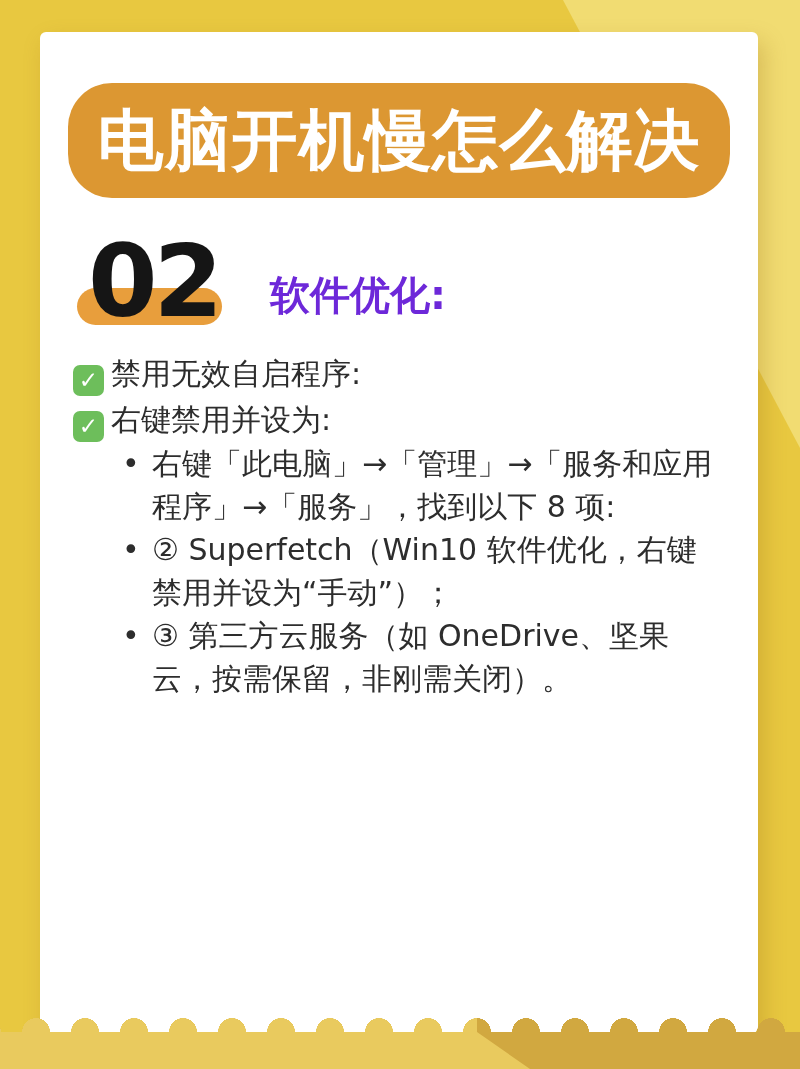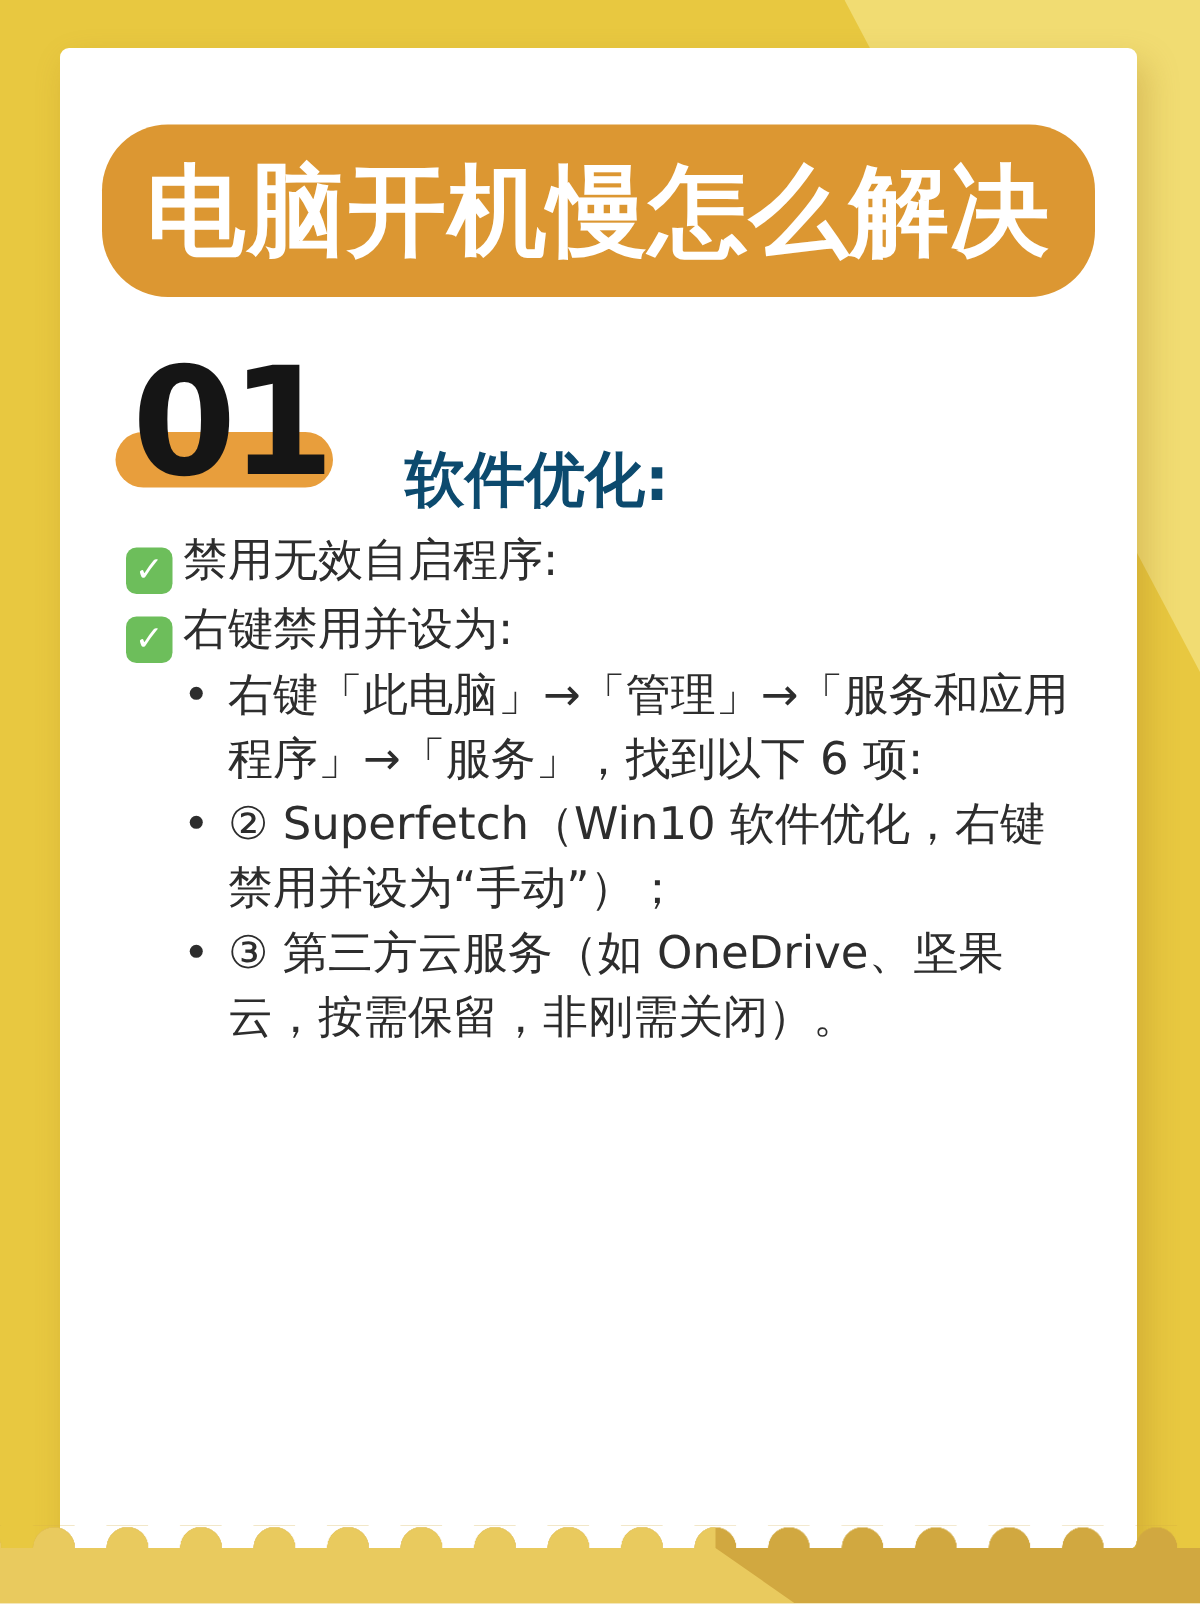--- a/index.html
+++ b/index.html
@@ -83,37 +83,36 @@
     font-weight: 900;
     letter-spacing: -4px;
     color: var(--num);
   }
   .section-title {
     position: absolute;
     left: 182px;
     top: 30px;
     font-size: 40px;
     font-weight: 900;
-    color: #0c4a6e;
+    color: #6d28d9;
     white-space: nowrap;
-    margin-top: 24px;
   }
   .checklist {
     position: absolute;
     left: 0;
     top: 318px;
     width: 718px;
     z-index: 2;
     color: var(--text);
     font-size: 30px;
     line-height: 43px;
     font-weight: 500;
   }
   .check-row {
-    padding-left: 44px;
+    padding-left: 33px;
     margin-top: 2px;
   }
   .check-icon {
     display: inline-block;
     width: 31px;
     height: 31px;
     border-radius: 7px;
     background: var(--green);
     color: #FFFFFF;
     font-size: 23px;
@@ -167,35 +166,35 @@
   <div class="bg-light-triangle"></div>
 
   <div class="card">
 
     <div class="title-badge">
       <span>电脑开机慢怎么解决</span>
     </div>
 
     <div class="section-head">
       <div class="num-pill"></div>
-      <div class="num">01</div>
+      <div class="num">02</div>
       <div class="section-title">软件优化:</div>
     </div>
 
     <div class="checklist">
 
       <div class="check-row">
         <span class="check-icon">✓</span><span>禁用无效自启程序:</span>
       </div>
 
       <div class="check-row">
         <span class="check-icon">✓</span><span>右键禁用并设为:</span>
       </div>
       <ul class="bullets">
-        <li>右键「此电脑」→「管理」→「服务和应用程序」→「服务」，找到以下 6 项:</li>
+        <li>右键「此电脑」→「管理」→「服务和应用程序」→「服务」，找到以下 8 项:</li>
         <li>② Superfetch（Win10 软件优化，右键禁用并设为“手动”）；</li>
         <li>③ 第三方云服务（如 OneDrive、坚果云，按需保留，非刚需关闭）。</li>
       </ul>
 
     </div>
   </div>
 
   <div class="bottom-edge">
     <div class="bottom-layer dark"></div>
     <div class="bottom-layer light"></div>

